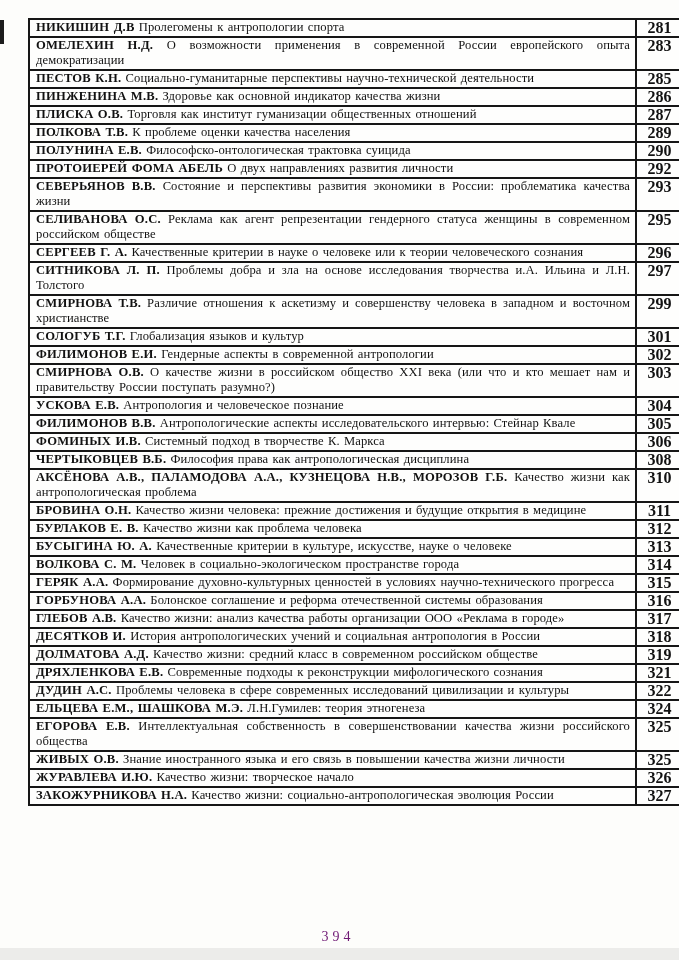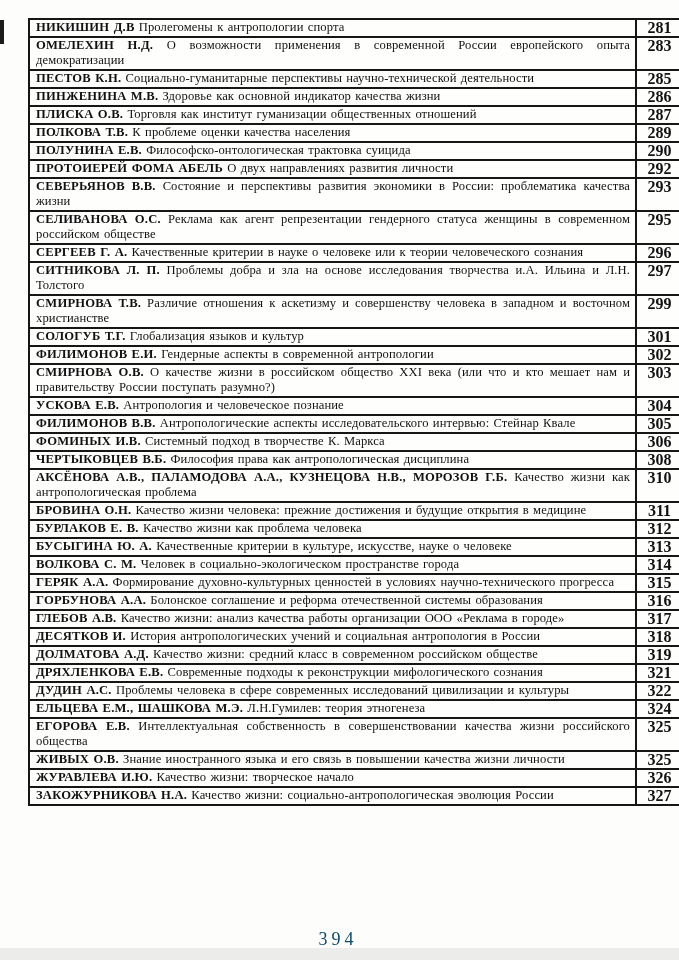--- a/index.html
+++ b/index.html
@@ -36,21 +36,21 @@
   }
   td.pagenum{
     width:41px;
     text-align:center;vertical-align:top;
     font-weight:bold;font-size:16px;line-height:15px;
     padding:0 2px 0 2px;
   }
   .footer-page-number{
     position:absolute;left:28px;top:929px;width:620px;
     text-align:center;
-    font-size:18px;letter-spacing:4px;color:#0c4a6e;
+    font-size:14px;letter-spacing:4px;color:#701a75;
   }
 </style>
 </head>
 <body>
 
 <div class="scan-edge-mark"></div>
 
 <table class="toc">
   <tbody>
       <tr>

